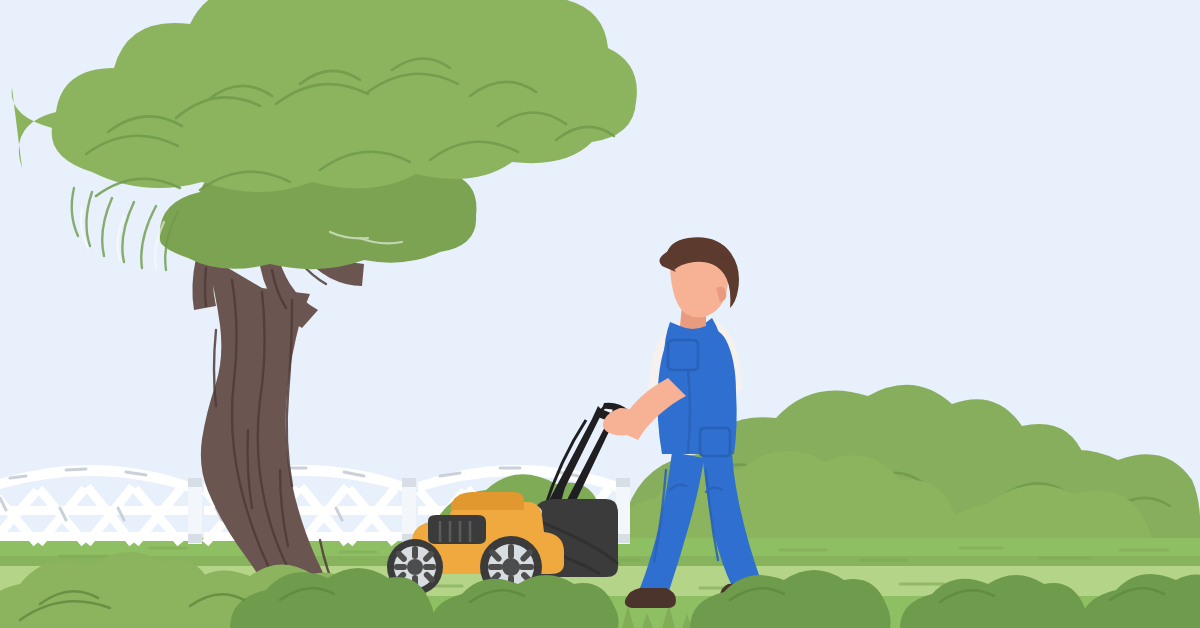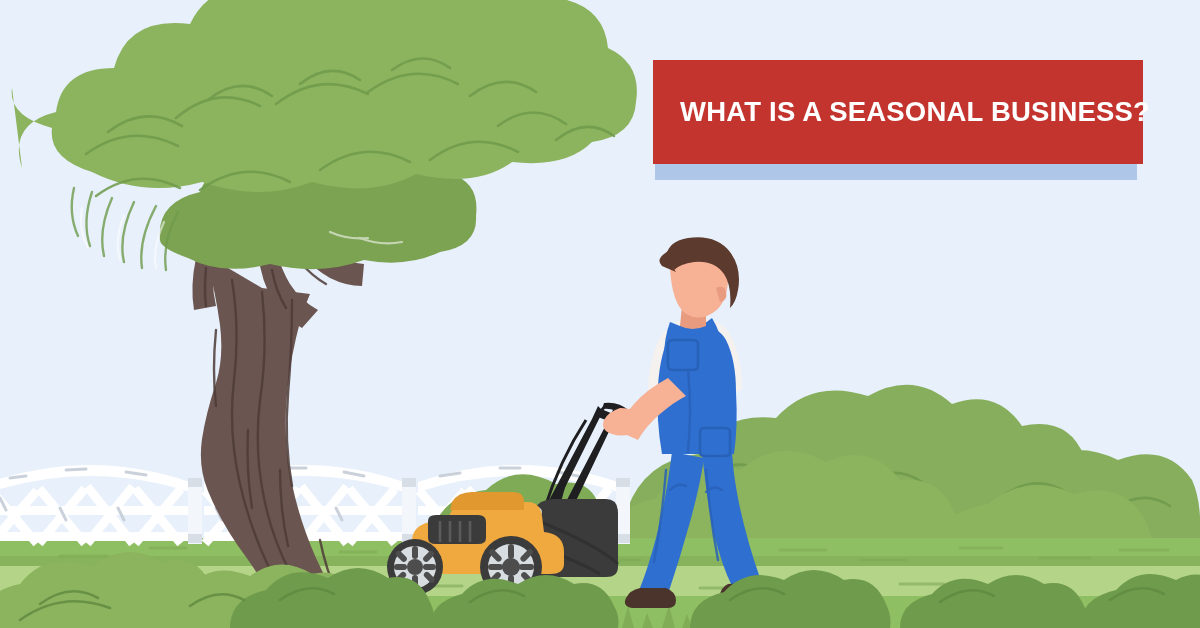--- a/index.html
+++ b/index.html
@@ -449,20 +449,14 @@
         <path d="M280 600 q28-20 54-6"></path>
         <path d="M470 602 q28-20 54-6"></path>
         <path d="M730 600 q28-20 54-6"></path>
         <path d="M940 602 q28-20 54-6"></path>
         <path d="M1110 600 q28-20 54-6"></path>
       </g>
 
     </g>
   </svg>
 
-  <div class="banner-wrap">
-    <div class="banner-shadow"></div>
-    <div class="banner-box">
-      <div class="banner-text">WHAT IS A SEASONAL BUSINESS?</div>
-    </div>
-  </div>
 
 </div>
 
 </body></html>

